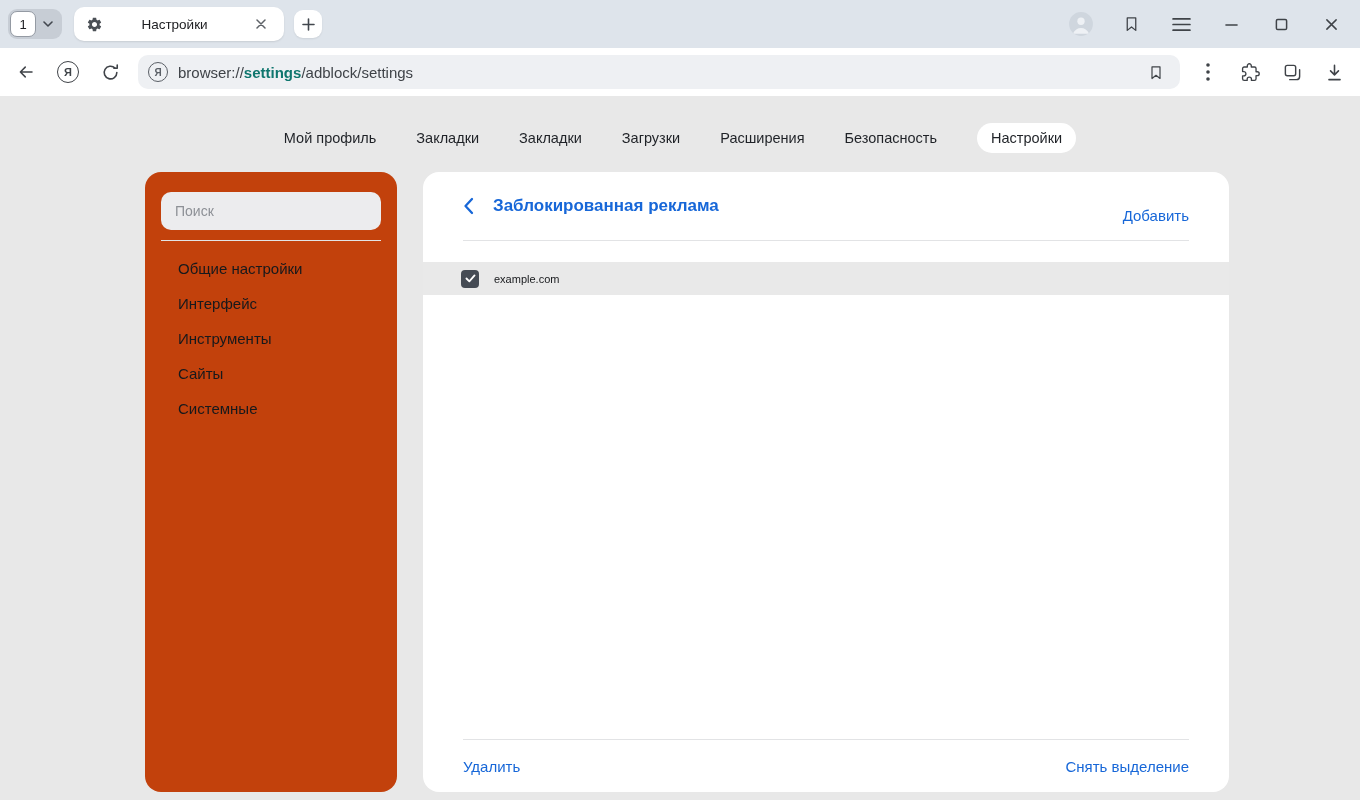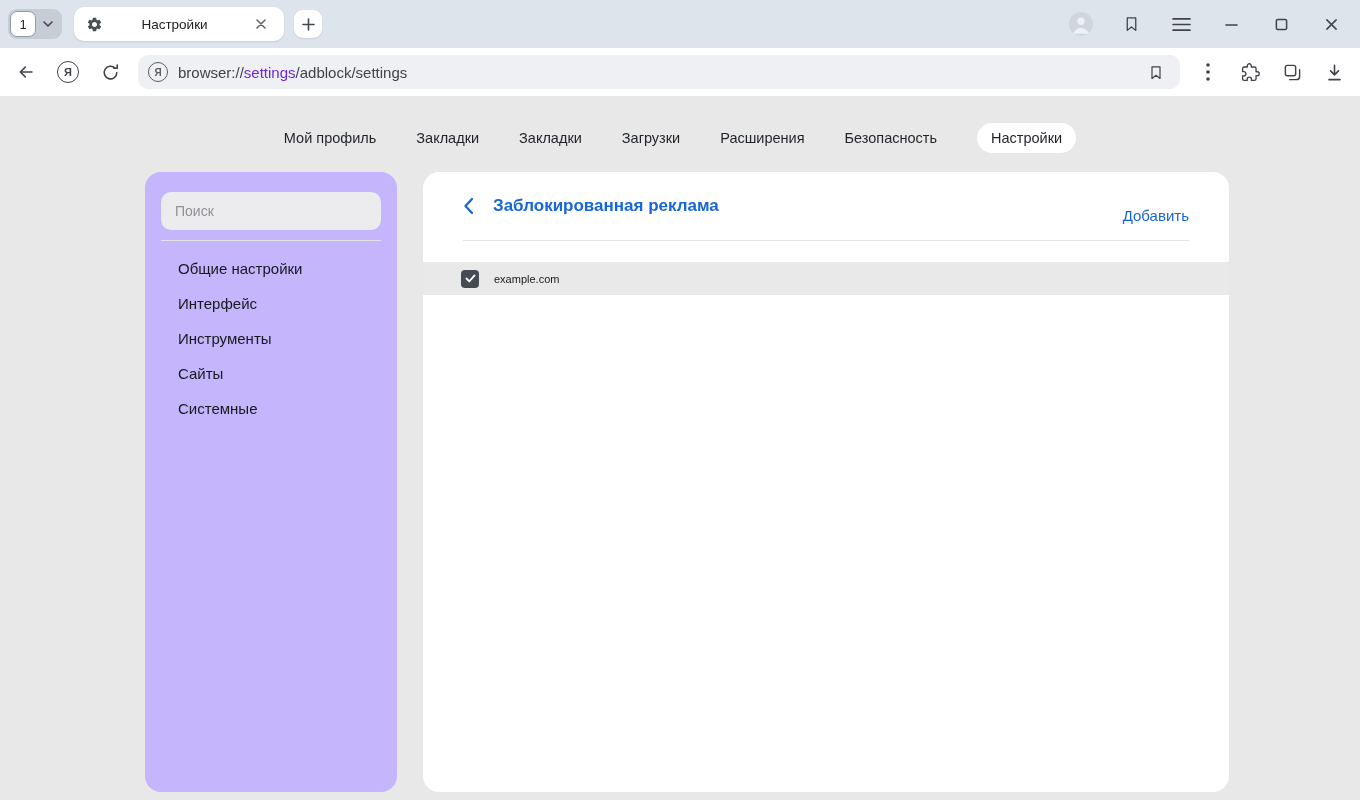--- a/index.html
+++ b/index.html
@@ -48,41 +48,41 @@
   .addressbar {
     flex:1; height:34px; background:#eef0f3; border-radius:10px;
     display:flex; align-items:center; padding:0 10px; margin:0 4px; min-width:0; cursor:text;
   }
   .site-icon {
     width:20px; height:20px; border-radius:50%; border:1.6px solid #5a5f66;
     display:flex; align-items:center; justify-content:center;
     font-size:10px; font-weight:bold; color:#5a5f66; flex:none;
   }
   .url { margin-left:10px; font-size:15px; color:#3f4348; white-space:nowrap; overflow:hidden; flex:1; }
-  .url .hl { color:#6d28d9; font-weight:400; }
+  .url .hl { color:#0f766e; font-weight:700; }
   .yandex-circle {
     width:22px; height:22px; border-radius:50%; border:1.8px solid #3f4348;
     display:flex; align-items:center; justify-content:center;
     font-size:11px; font-weight:bold; color:#3f4348;
   }
 
   
   .content { position:relative; height:704px; background:#e8e8e8; }
 
   .top-nav {
     position:absolute; top:27px; left:0; right:0;
     display:flex; justify-content:center; align-items:center; gap:40px;
     font-size:14.5px; color:#1f2227;
   }
   .nav-item { cursor:pointer; padding:7px 0; white-space:nowrap; }
   .nav-item.active { background:#fff; border-radius:17px; padding:7px 14px; }
 
   .sidebar {
     position:absolute; left:145px; top:76px; width:252px; height:620px;
-    background:#c4b5fd; border-radius:16px; padding:20px 16px;
+    background:#c2410c; border-radius:16px; padding:20px 16px;
   }
   .search-input {
     width:100%; height:38px; background:#ececee; border:none; border-radius:10px;
     padding:0 14px; font-size:14px; color:#202124; outline:none; font-family:inherit;
   }
   .search-input::placeholder { color:#8d9096; }
   .sidebar-divider { border:none; border-top:1px solid #e2e3e5; margin:10px 0 10px; }
   .sidebar-item { padding:9px 2px 9px 17px; font-size:15px; color:#17191c; cursor:pointer; border-radius:8px; white-space:nowrap; }
 
   .panel {
@@ -311,16 +311,20 @@
         <span class="checkbox">
           <span class="iconwrap">
             <svg width="11" height="9" viewBox="0 0 12 10" fill="none">
                 <path d="M1.5 5l3.2 3.2L10.5 1.5" stroke="#fff" stroke-width="2" stroke-linecap="round" stroke-linejoin="round"></path>
               </svg>
           </span>
         </span>
         <span class="row-label">example.com</span>
       </div>
 
+      <div class="panel-footer">
+        <button class="footer-link">Удалить</button>
+        <button class="footer-link">Снять выделение</button>
+      </div>
     </main>
 
   </div>
 </div>
 
 </body></html>

